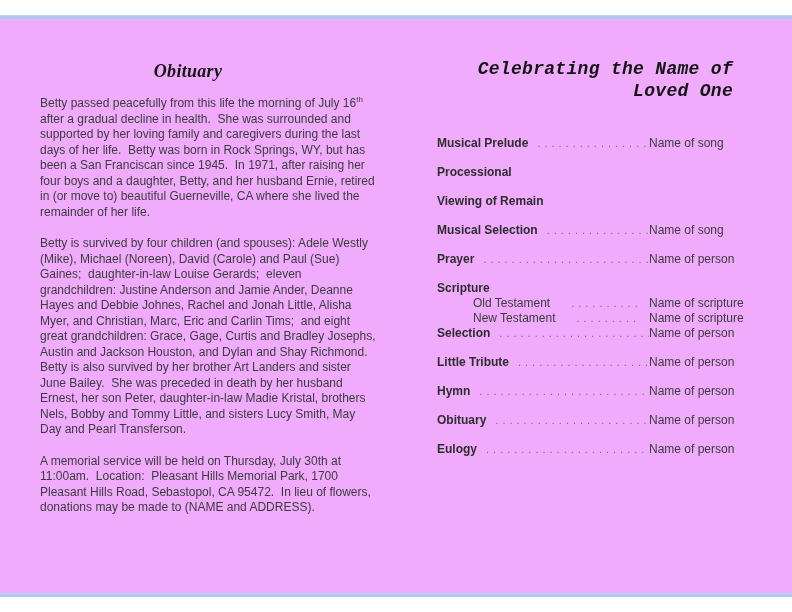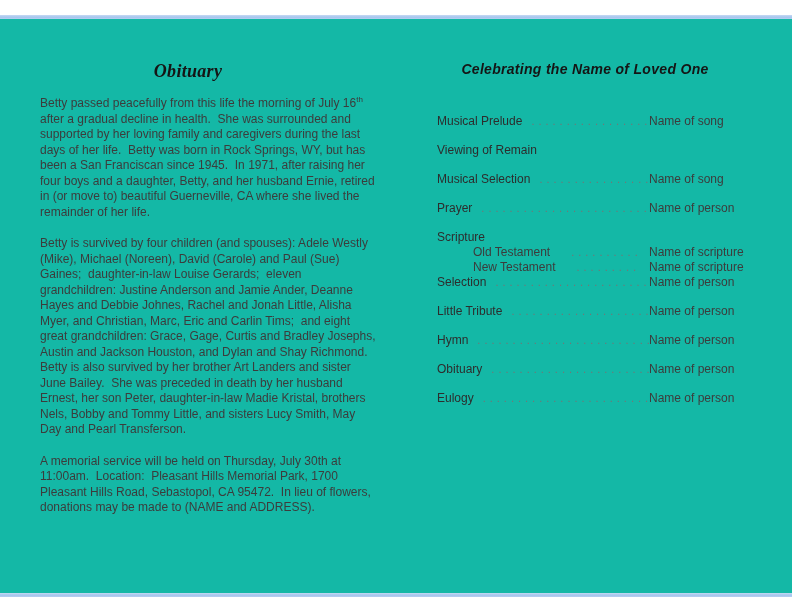--- a/index.html
+++ b/index.html
@@ -4,45 +4,45 @@
 <style>
   html,body{margin:0;padding:0;background:#ffffff;}
   .page{
     position:relative;width:792px;height:612px;background:#ffffff;
     font-family:"Liberation Sans",sans-serif;overflow:hidden;
   }
   .rule{position:absolute;left:0;width:792px;height:4px;
     background:linear-gradient(#c6daf3,#a5c5ee 55%,#b6cff0);}
   .rule.top{top:15px;}
   .rule.bottom{top:593px;}
-  .sheet{position:absolute;left:0;top:19px;width:792px;height:574px;background:#14b8a6;}
+  .sheet{position:absolute;left:0;top:19px;width:792px;height:574px;background:#f0abfc;}
 
   
   .left-col{position:absolute;left:40px;top:41px;width:360px;}
   .left-col h1{
     margin:0 0 14px 0;width:296px;text-align:center;
     font-family:"Liberation Serif",serif;font-style:italic;font-weight:bold;
     font-size:18px;line-height:22px;color:#151515;letter-spacing:.3px;
   }
   .left-col p{
     margin:0 0 16px 0;white-space:pre-wrap;
     font-size:12px;line-height:15.5px;color:#3c3c3c;
   }
   .left-col sup{font-size:8px;line-height:0;}
 
   
   .right-col{position:absolute;left:437px;top:39px;width:312px;}
   .right-col h1{
-    margin:0 0 34px 0;width:296px;text-align:center;
-    font-family:Liberation Sans, sans-serif;font-style:italic;font-weight:bold;
-    font-size:14px;line-height:22px;color:#151515;letter-spacing:.3px;
+    margin:0 0 34px 0;width:296px;text-align:right;
+    font-family:Liberation Mono, monospace;font-style:italic;font-weight:bold;
+    font-size:18px;line-height:22px;color:#151515;letter-spacing:.3px;
   }
   .row{display:flex;align-items:baseline;margin-bottom:14px;
     font-size:12px;line-height:15px;color:#3c3c3c;}
-  .row .lbl{font-weight:normal;color:#2d2d2d;white-space:pre;}
+  .row .lbl{font-weight:bold;color:#2d2d2d;white-space:pre;}
   .leader{flex:1 1 auto;overflow:hidden;white-space:nowrap;
     color:#757575;font-size:11px;letter-spacing:4px;padding:0 6px 0 9px;}
   .leader::before{content:"..........................................................";}
   .val{flex:0 0 100px;color:#3c3c3c;white-space:nowrap;}
   .group{}
   .group .row{margin-bottom:0;}
   .sub-row{display:flex;align-items:flex-start;padding-left:36px;
     font-size:12px;line-height:15px;color:#3c3c3c;gap:12px;}
   .sub-row .lbl{font-weight:normal;white-space:pre;}
   .note{margin-left:5px;font-weight:normal;color:#3c3c3c;white-space:pre;}
@@ -85,20 +85,23 @@
 
     <div class="right-col">
       <h1>Celebrating the Name of Loved One</h1>
 
       <div class="row">
         <span class="lbl">Musical Prelude</span>
         <span class="leader"></span>
         <span class="val">Name of song</span>
       </div>
 
+      <div class="row">
+        <span class="lbl">Processional</span>
+      </div>
 
       <div class="row">
         <span class="lbl">Viewing of Remain</span>
       </div>
 
 
       <div class="row">
         <span class="lbl">Musical Selection</span>
         <span class="leader"></span>
         <span class="val">Name of song</span>

